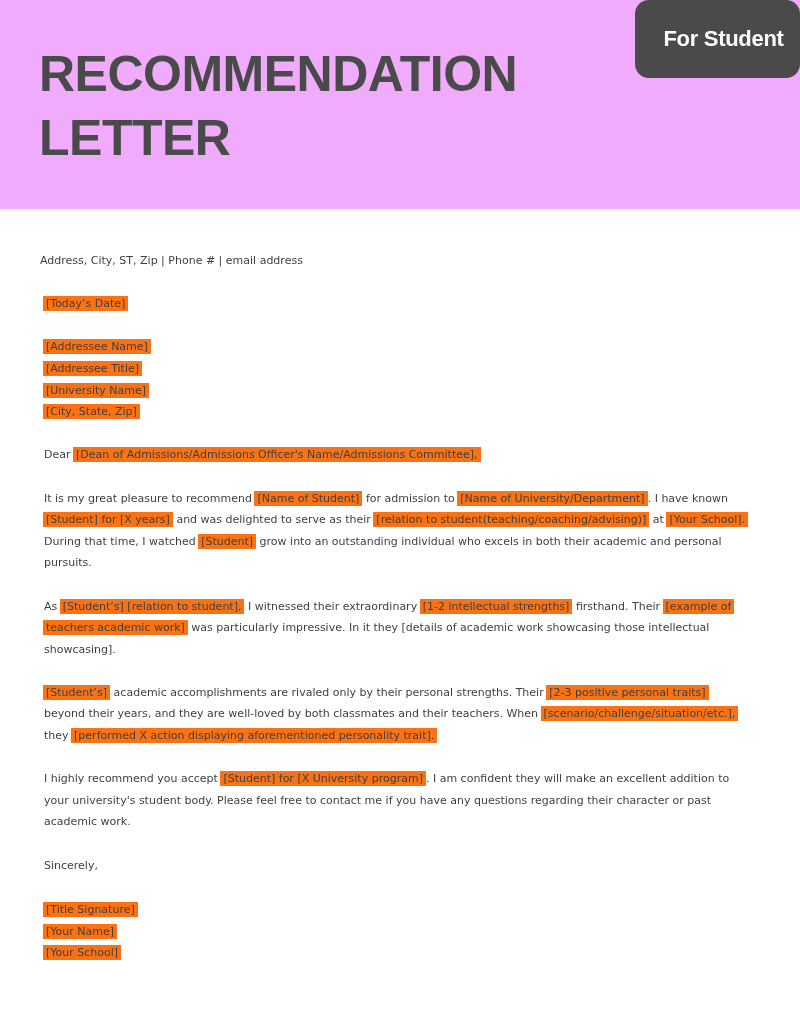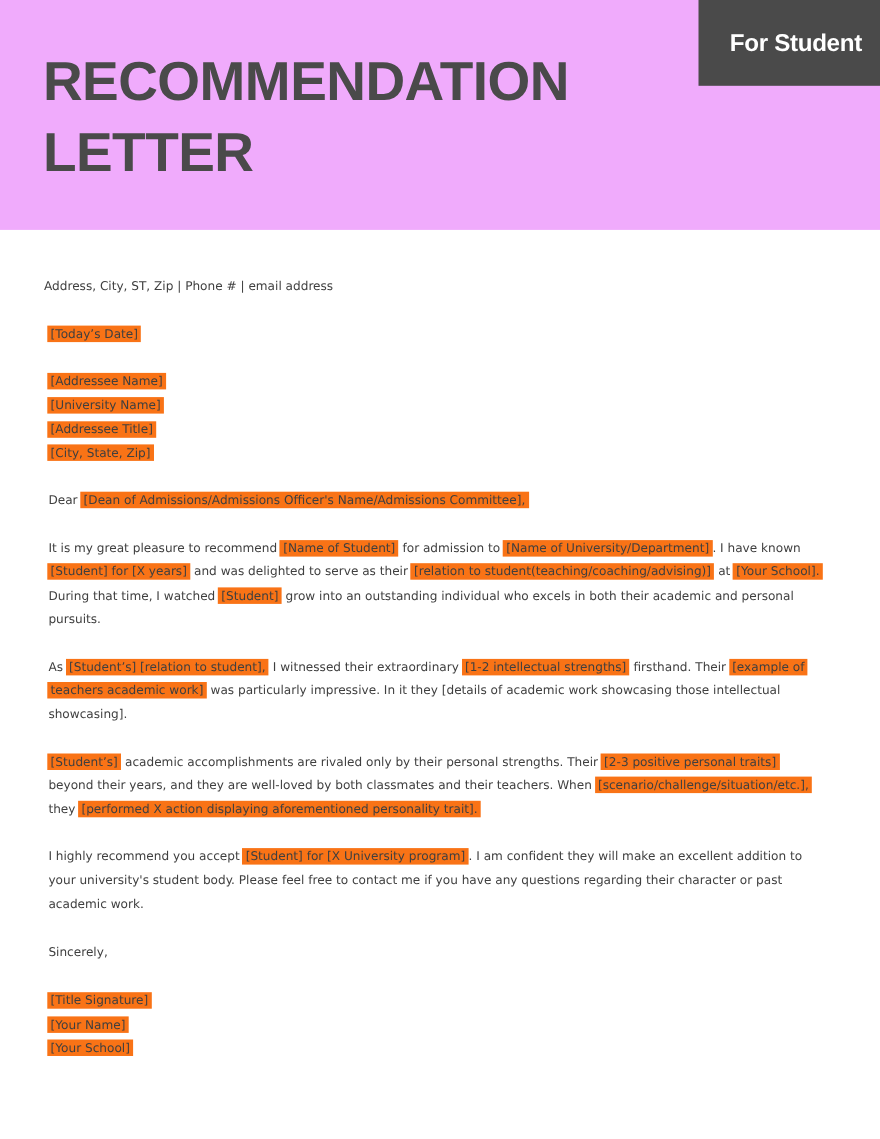--- a/index.html
+++ b/index.html
@@ -14,21 +14,21 @@
   .title {
     position:absolute; left:39px; top:42px; margin:0;
     font-family:"Liberation Sans", sans-serif; font-weight:bold;
     font-size:50px; line-height:64px; color:#4a4a4a; letter-spacing:-0.5px;
   }
   .badge {
     position:absolute; left:635px; top:0; width:165px; height:78px;
     background:#4a4a4a; color:#ffffff;
     font-family:"Liberation Sans", sans-serif; font-weight:bold; font-size:22px;
     display:flex; align-items:center; justify-content:center;
-    padding-left:12px; box-sizing:border-box; letter-spacing:-0.3px;
+    padding-left:12px; box-sizing:border-box; letter-spacing:-0.3px;border-radius:14px;
   }
   .body {
     position:absolute; left:40px; top:250px; width:740px;
     font-size:11px; line-height:21.6px;
   }
   .line { white-space:nowrap; height:21.6px; }
   .gap { height:21.6px; }
   .ph { background:#f97316; padding:1px 3px; margin-left:-1px; }
   .indent { padding-left:4px; }
 </style>
@@ -45,22 +45,22 @@
 
 <div class="body">
   <div class="line">Address, City, ST, Zip | Phone # | email address</div>
   <div class="gap"></div>
 
   <div class="line indent"><span class="ph">[Today’s Date]</span></div>
   <div class="gap"></div>
 
   <div>
     <div class="line indent"><span class="ph">[Addressee Name]</span></div>
+    <div class="line indent"><span class="ph">[Addressee Title]</span></div>
     <div class="line indent"><span class="ph">[University Name]</span></div>
-    <div class="line indent"><span class="ph">[Addressee Title]</span></div>
     <div class="line indent"><span class="ph">[City, State, Zip]</span></div>
   </div>
   <div class="gap"></div>
 
   <div class="line indent"><span>Dear </span><span class="ph">[Dean of Admissions/Admissions Officer's Name/Admissions Committee], </span></div>
   <div class="gap"></div>
 
   <div class="indent">
     <div class="line"><span>It is my great pleasure to recommend </span><span class="ph">[Name of Student]</span><span> for admission to </span><span class="ph">[Name of University/Department]</span><span>. I have known</span></div>
     <div class="line"><span class="ph">[Student] for [X years]</span><span> and was delighted to serve as their </span><span class="ph">[relation to student(teaching/coaching/advising)]</span><span> at </span><span class="ph">[Your School].</span></div>

